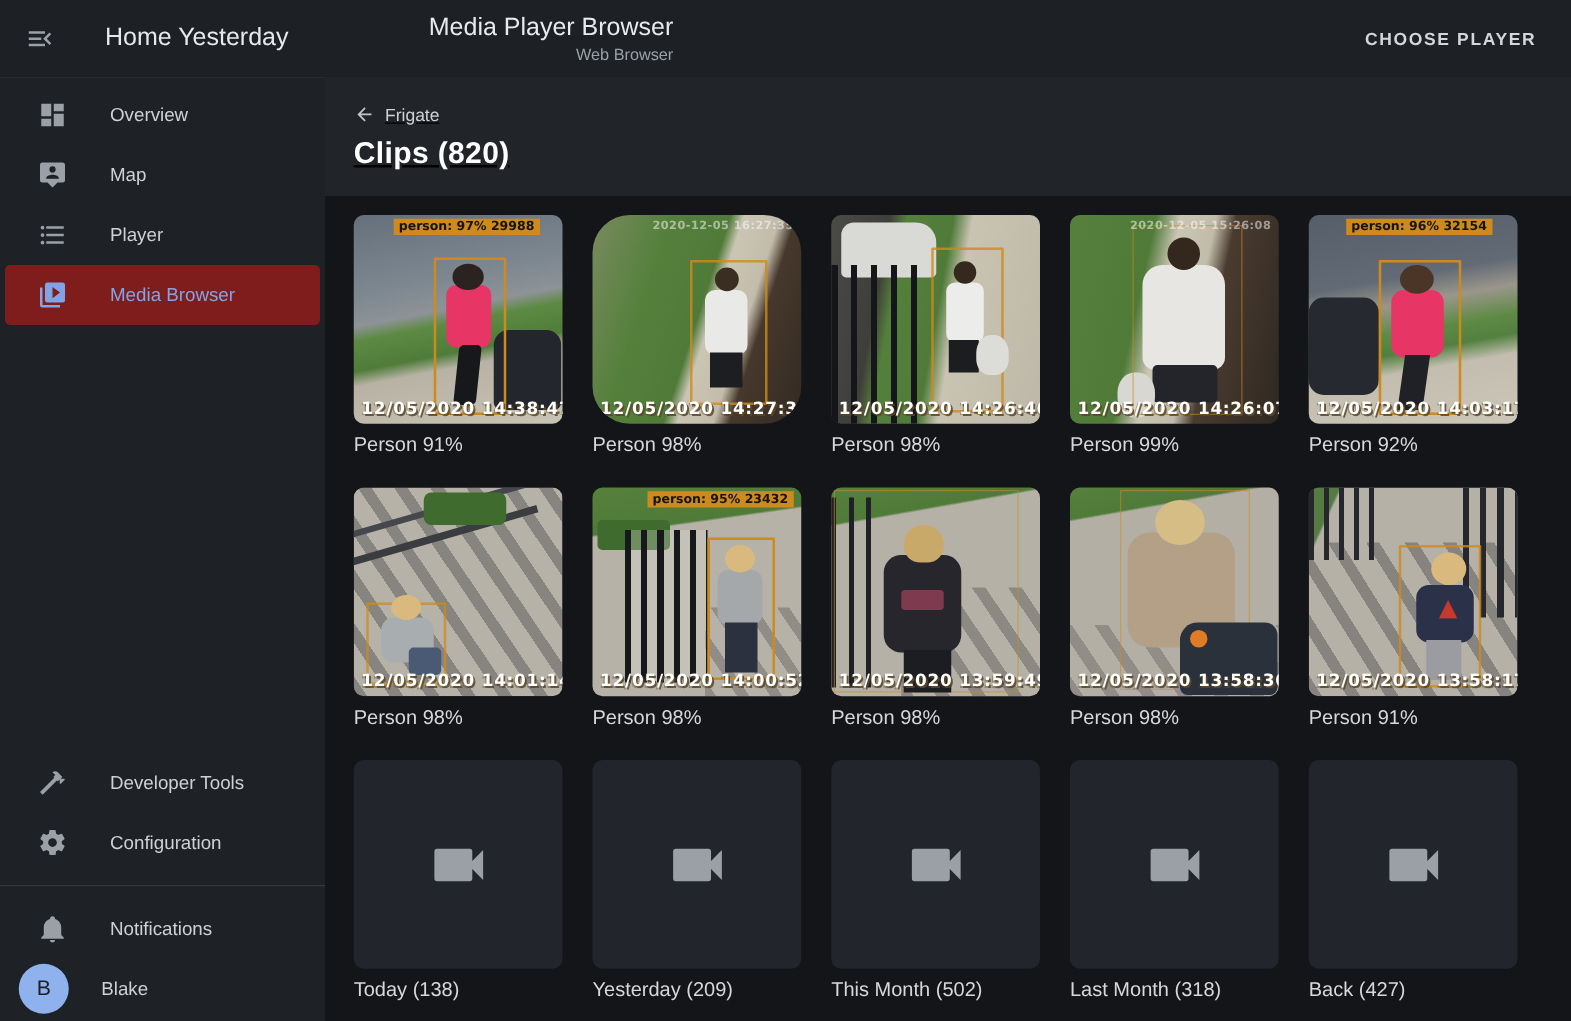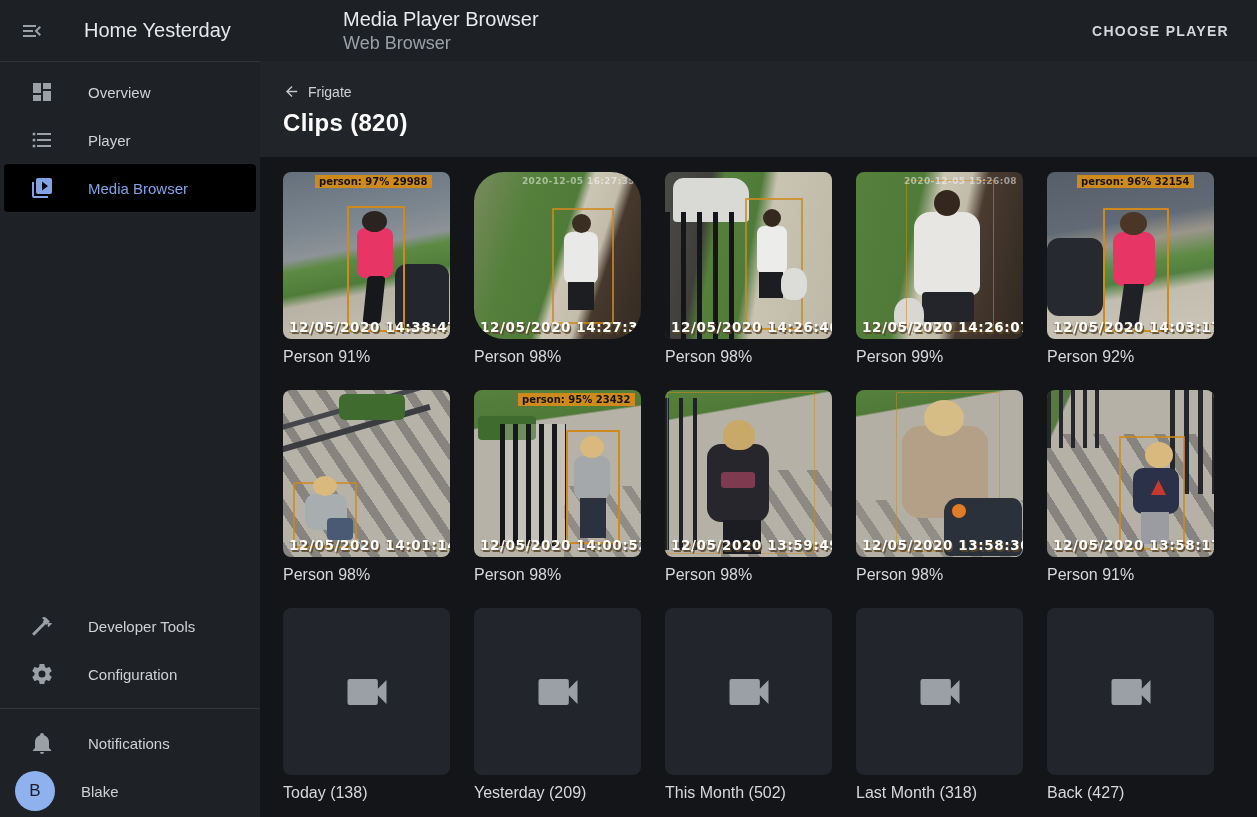--- a/index.html
+++ b/index.html
@@ -7,44 +7,44 @@
               font-family:"Liberation Sans", sans-serif; }
 
   
   .topbar { position:fixed; top:0; left:0; width:1257px; height:61px; background:#1d2024;
             display:flex; align-items:center; z-index:10; }
   .topbar .menu-btn { width:24px; height:24px; margin-left:20px; cursor:pointer; }
   .topbar .menu-btn svg { fill:#9aa0a6; }
   .app-title { color:#e6e8ea; font-size:20px; margin-left:40px; width:176px; }
   .tb-titles { margin-left:83px; }
   .tb-title { color:#e8eaed; font-size:20px; line-height:24px; }
-  .tb-sub { color:#9aa0a6; font-size:18px; margin-top:2px; }
+  .tb-sub { color:#9aa0a6; font-size:13px; margin-top:2px;text-align:right; }
   .tb-spacer { flex:1; }
   .choose-player { color:#d3d6da; font-size:14px; font-weight:700; letter-spacing:1.3px;
                    margin-right:22px; cursor:pointer; padding:8px 6px; }
 
   
   .sidebar { position:fixed; top:61px; left:0; width:260px; height:756px; background:#1e2125;
              border-top:1px solid #31353a; display:flex; flex-direction:column; }
   .side-item { height:48px; display:flex; align-items:center; margin:0 4px; border-radius:4px;
                cursor:pointer; color:#ced1d5; font-size:15px; font-weight:500; }
   .side-item .sicon { width:24px; height:24px; margin-left:26px; margin-right:34px; flex:0 0 24px; }
   .side-item .sicon svg { fill:#9aa0a6; width:24px; height:24px; }
-  .side-item.active { background:#000000; color:#82a3e4; }
+  .side-item.active { background:#7f1d1d; color:#82a3e4; }
   .side-item.active .sicon svg { fill:#82a3e4; }
   .side-top { padding-top:6px; }
   .side-bottom { margin-top:auto; padding-bottom:2px; }
   .side-divider { height:1px; background:#33373c; margin:10px 0 10px 0; }
   .avatar { width:40px; height:40px; border-radius:50%; background:#8fb2ee; color:#1b1e22;
             font-size:17px; font-weight:500; display:flex; align-items:center; justify-content:center;
             margin-left:11px; margin-right:26px; flex:0 0 40px; }
 
   
   .main { margin-left:260px; width:997px; height:817px; padding-top:61px; }
-  .main-header { height:96px; background:#212429; padding:0 0 0 23px; }
+  .main-header { height:96px; background:#212429; padding:0 0 0 23px;text-decoration:underline; }
   .breadcrumb { display:flex; align-items:center; padding-top:22px; cursor:pointer; width:fit-content; }
   .breadcrumb svg { fill:#c3c6ca; width:17px; height:17px; margin-right:8px; }
   .breadcrumb span { color:#cfd2d5; font-size:14px; }
   .page-title { color:#fdfdfd; font-size:24px; font-weight:700; margin-top:9px; letter-spacing:.3px; }
 
   .content { padding:15px 0 0 23px; background:#131518; }
   .grid { display:grid; grid-template-columns:repeat(5, 167px); column-gap:24px; }
   .clip { cursor:pointer; }
   .thumb { position:relative; width:167px; height:167px; border-radius:8px; overflow:hidden; background:#23262b; }
   .thumb > div { position:absolute; }
@@ -200,20 +200,28 @@
       <span class="sicon">
         <svg viewBox="0 0 24 24">
             <path d="M13,3V9H21V3M13,21H21V11H13M3,21H11V15H3M3,13H11V3H3V13Z"></path>
           </svg>
       </span>
       <span>Overview</span>
     </div>
     <div class="side-item">
       <span class="sicon">
         <svg viewBox="0 0 24 24">
+            <path d="M20,2H4A2,2 0 0,0 2,4V16A2,2 0 0,0 4,18H8L12,22L16,18H20A2,2 0 0,0 22,16V4A2,2 0 0,0 20,2M12,5A2.5,2.5 0 0,1 14.5,7.5A2.5,2.5 0 0,1 12,10A2.5,2.5 0 0,1 9.5,7.5A2.5,2.5 0 0,1 12,5M17,15H7V14.25C7,12.59 10.33,11.75 12,11.75C13.67,11.75 17,12.59 17,14.25V15Z"></path>
+          </svg>
+      </span>
+      <span>Map</span>
+    </div>
+    <div class="side-item">
+      <span class="sicon">
+        <svg viewBox="0 0 24 24">
             <path d="M7,5H21V7H7V5M7,13V11H21V13H7M4,4.5A1.5,1.5 0 0,1 5.5,6A1.5,1.5 0 0,1 4,7.5A1.5,1.5 0 0,1 2.5,6A1.5,1.5 0 0,1 4,4.5M4,10.5A1.5,1.5 0 0,1 5.5,12A1.5,1.5 0 0,1 4,13.5A1.5,1.5 0 0,1 2.5,12A1.5,1.5 0 0,1 4,10.5M7,19V17H21V19H7M4,16.5A1.5,1.5 0 0,1 5.5,18A1.5,1.5 0 0,1 4,19.5A1.5,1.5 0 0,1 2.5,18A1.5,1.5 0 0,1 4,16.5Z"></path>
           </svg>
       </span>
       <span>Player</span>
     </div>
     <div class="side-item active">
       <span class="sicon">
         <svg viewBox="0 0 24 24">
             <path d="M4,6H2V20A2,2 0 0,0 4,22H18V20H4V6M20,2H8A2,2 0 0,0 6,4V16A2,2 0 0,0 8,18H20A2,2 0 0,0 22,16V4A2,2 0 0,0 20,2M12,14.5V5.5L18,10L12,14.5Z"></path>
           </svg>

